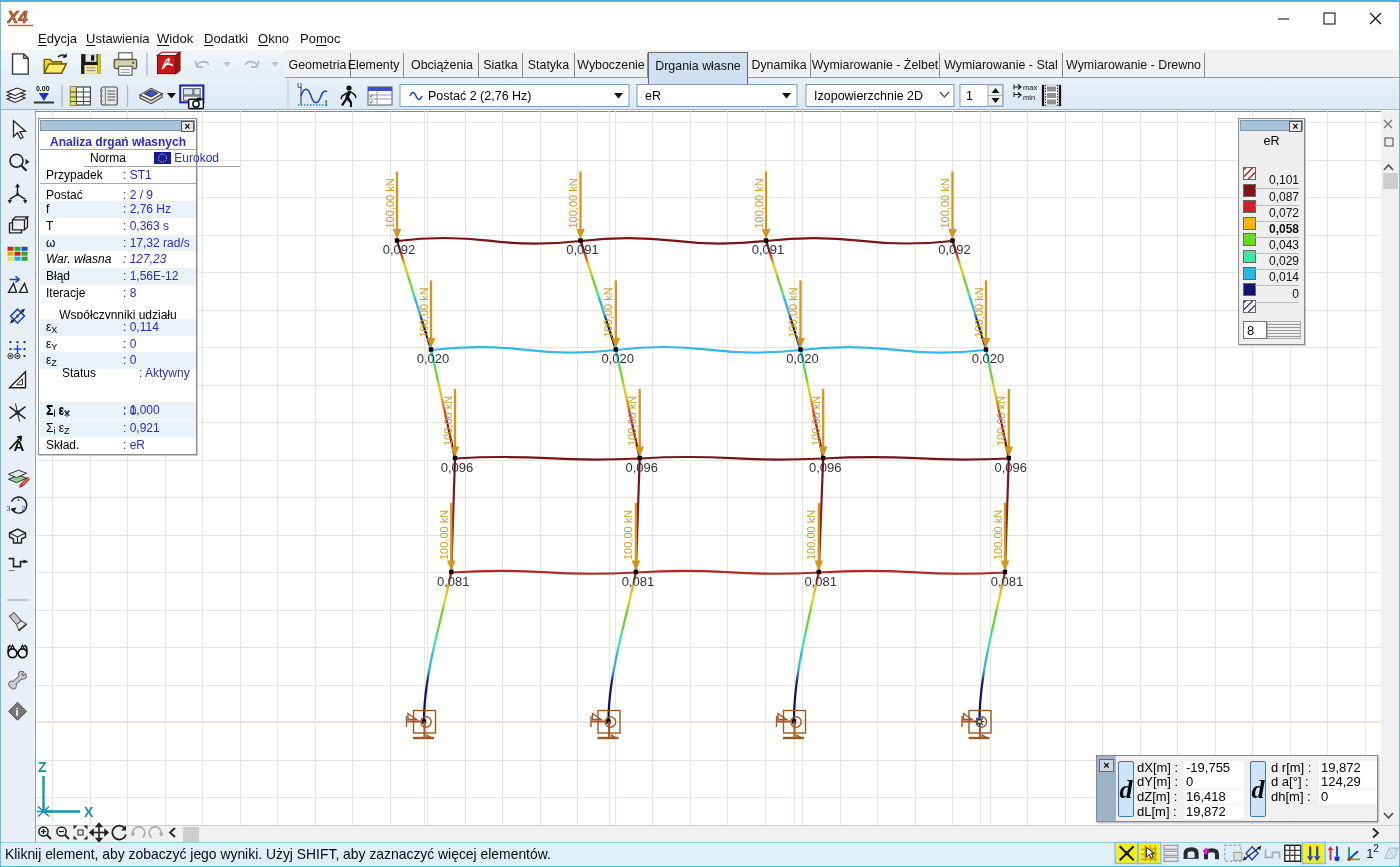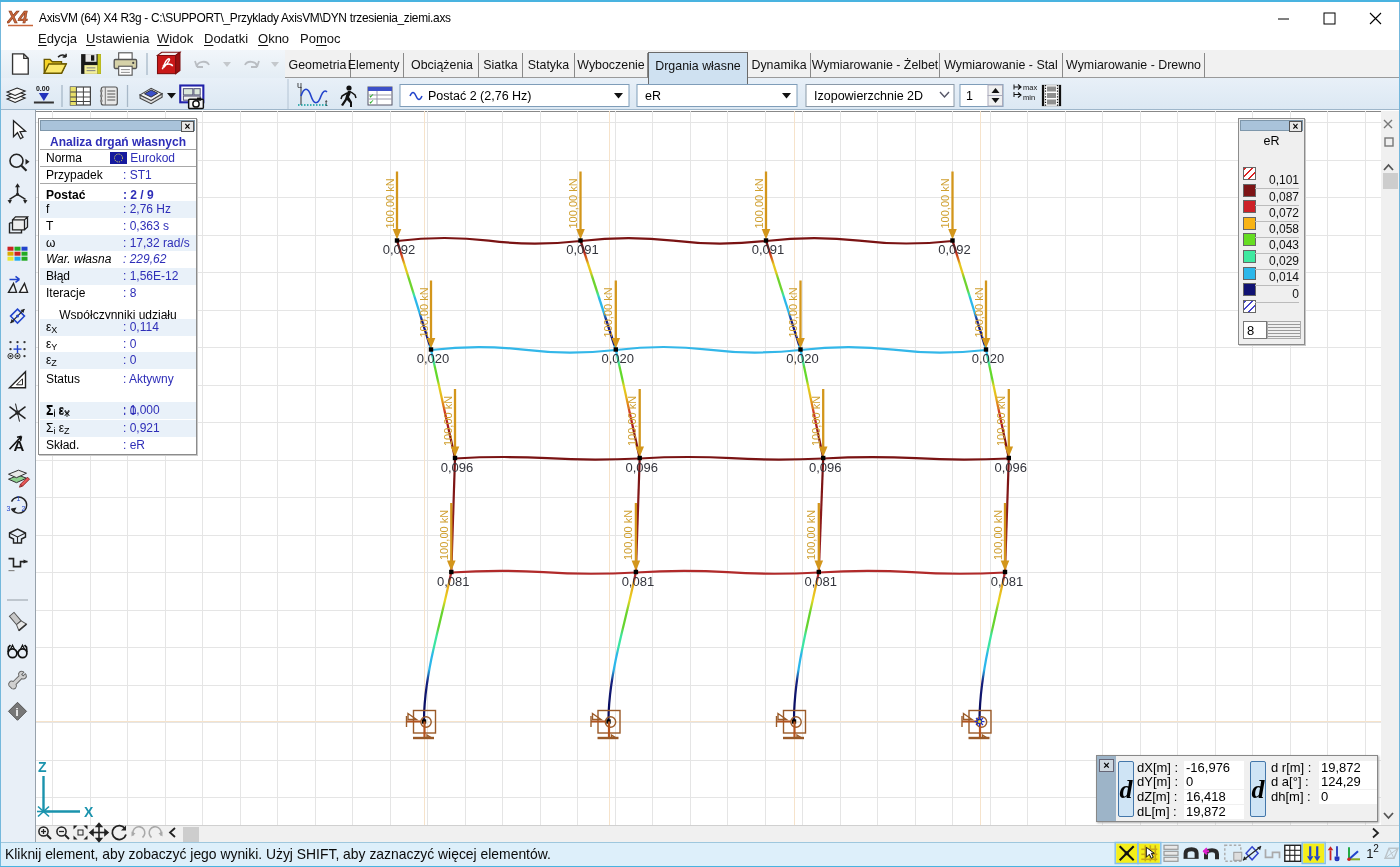--- a/index.html
+++ b/index.html
@@ -57,21 +57,20 @@
   text { font-family:"Liberation Sans", sans-serif; }
 </style>
 </head>
 <body>
 <div id="topstrip" class="abs"></div>
 <div id="titlebar" class="abs">
   <svg class="abs" style="left:7px;top:6px" width="28" height="19" viewBox="0 0 28 19">
     <text x="0" y="15" font-size="17" font-weight="bold" font-style="italic" fill="#c8653a" stroke="#7a3010" stroke-width="0.5">X4</text>
     <line x1="1" y1="17.5" x2="26" y2="17.5" stroke="#c8653a" stroke-width="1.5"></line>
   </svg>
-  <div id="title-text" class="abs">AxisVM (64) X4 R3g - C:\SUPPORT\_Przyklady AxisVM\DYN trzesienia_ziemi.axs</div>
   <div class="capbtn abs" style="left:1260px;"><svg width="46" height="28">
         <line x1="18" y1="15" x2="29" y2="15" stroke="#000" stroke-width="1"></line>
       </svg></div>
   <div class="capbtn abs" style="left:1306px;"><svg width="46" height="28">
         <rect x="18" y="9" width="11" height="11" fill="none" stroke="#000" stroke-width="1"></rect>
       </svg></div>
   <div class="capbtn abs" style="left:1352px;"><svg width="46" height="28">
         <path d="M18 9 L29 20 M29 9 L18 20" stroke="#000" stroke-width="1.1"></path>
       </svg></div>
 </div>
@@ -382,50 +381,50 @@
       <line x1="976.0" y1="725.0" x2="983.0" y2="718.0"></line>
     </g>
 <circle cx="979.5" cy="721.5" r="1.6" fill="#e8d820"></circle>
 </svg>
 
 <div id="ipanel" class="abs">
   <div class="tbar">
       <div class="xbtn">×</div>
     </div>
   <div class="irow c bline" style="top:14.6px;font-weight:bold;">Analiza drgań własnych</div>
-  <div class="irow bline" style="top:31.4px;">
+  <div class="irow bline" style="top:31.4px;margin-left:44px;">
       <span class="lab">Norma</span>
       <span class="val" style="left:70px;"><svg width="17" height="12" style="vertical-align:-2px">
           <rect x="0" y="0" width="17" height="12" fill="#161a9e"></rect>
           <circle cx="8.5" cy="6" r="4" fill="none" stroke="#e8e458" stroke-width="1" stroke-dasharray="1.2 1.1"></circle>
         </svg> Eurokod</span>
     </div>
   <div class="irow bline" style="top:48.3px;">
       <span class="lab">Przypadek</span>
       <span class="val">: ST1</span>
     </div>
-  <div class="irow bline" style="top:68px;font-weight:bold;">
+  <div class="irow bline" style="top:68px;">
       <span class="lab">Postać</span>
       <span class="val">: 2 / 9</span>
     </div>
   <div class="irow shade" style="top:81.9px;">
       <span class="lab">f</span>
       <span class="val">: 2,76 Hz</span>
     </div>
   <div class="irow" style="top:98.8px;">
       <span class="lab">T</span>
       <span class="val">: 0,363 s</span>
     </div>
   <div class="irow shade" style="top:115.6px;">
       <span class="lab">ω</span>
       <span class="val">: 17,32 rad/s</span>
     </div>
   <div class="irow" style="top:132.4px;font-style:italic;">
       <span class="lab">War. własna</span>
-      <span class="val">: 229,62</span>
+      <span class="val">: 127,23</span>
     </div>
   <div class="irow shade" style="top:149.3px;">
       <span class="lab">Błąd</span>
       <span class="val">: 1,56E-12</span>
     </div>
   <div class="irow" style="top:166.1px;">
       <span class="lab">Iteracje</span>
       <span class="val">: 8</span>
     </div>
   <div class="irow c" style="top:188px;color:#000;">Współczynniki udziału</div>
@@ -434,21 +433,21 @@
       <span class="val">: 0,114</span>
     </div>
   <div class="irow" style="top:216.6px;">
       <span class="lab">ε<sub>Y</sub></span>
       <span class="val">: 0</span>
     </div>
   <div class="irow shade" style="top:233.4px;">
       <span class="lab">ε<sub>Z</sub></span>
       <span class="val">: 0</span>
     </div>
-  <div class="irow" style="top:252px;">
+  <div class="irow" style="top:246px;margin-left:16px;">
       <span class="lab">Status</span>
       <span class="val">: Aktywny</span>
     </div>
   <div class="irow shade" style="top:267.1px;margin-top:16px;">
       <span class="lab">Σ<sub>i</sub> ε<sub>X</sub></span>
       <span class="val">: 1,000</span>
     </div>
   <div class="irow" style="top:283.9px;">
       <span class="lab">Σ<sub>i</sub> ε<sub>Y</sub></span>
       <span class="val">: 0</span>
@@ -473,36 +472,36 @@
   <div class="sw" style="top:81.2px;background:#cd2027;"></div>
   <div class="sw" style="top:97.8px;background:#f8b314;"></div>
   <div class="sw" style="top:114.4px;background:#66dd22;"></div>
   <div class="sw" style="top:131px;background:#3fe9a0;"></div>
   <div class="sw" style="top:147.6px;background:#2cb7ea;"></div>
   <div class="sw" style="top:164.2px;background:#101273;"></div>
   <div class="sw" style="top:180.8px;background:repeating-linear-gradient(135deg,#44c 0 2px,#fff 2px 5px);"></div>
   <div class="lv" style="top:54px;">0,101</div>
   <div class="lv" style="top:70.5px;">0,087</div>
   <div class="lv" style="top:86.5px;">0,072</div>
-  <div class="lv" style="top:102.6px;">0,058</div>
+  <div class="lv" style="top:102.6px;font-weight:bold;">0,058</div>
   <div class="lv" style="top:118.5px;">0,043</div>
   <div class="lv" style="top:134.7px;">0,029</div>
   <div class="lv" style="top:151px;">0,014</div>
   <div class="lv" style="top:167.5px;">0</div>
   <div class="abs" style="left:4px;top:202px;width:24px;height:18px;background:#fff;border:1px solid #777;font-size:13px;padding:1px 0 0 3px;color:#000">8</div>
   <div class="abs" style="left:28px;top:202px;width:34px;height:18px;background:repeating-linear-gradient(#efefef 0 2px,#999 2px 3px);border:1px solid #aaa;"></div>
 </div>
 
 <div id="coord" class="abs">
   <div class="grip"></div>
     <div class="xbtn">×</div>
   <div class="dbtn" style="left:21px;">d</div>
   <div class="dbtn" style="left:153px;">d</div>
   <div class="crow" style="left:40px;top:5px;">dX[m] :</div>
-    <div class="cval" style="left:87px;top:5px;width:60px;">-16,976</div>
+    <div class="cval" style="left:87px;top:5px;width:60px;">-19,755</div>
   <div class="crow" style="left:40px;top:19.4px;">dY[m] :</div>
     <div class="cval" style="left:87px;top:19.4px;width:60px;">0</div>
   <div class="crow" style="left:40px;top:33.6px;">dZ[m] :</div>
     <div class="cval" style="left:87px;top:33.6px;width:60px;">16,418</div>
   <div class="crow" style="left:40px;top:49.3px;">dL[m] :</div>
     <div class="cval" style="left:87px;top:49.3px;width:60px;">19,872</div>
   <div class="crow" style="left:174px;top:5px;">d r[m] :</div>
     <div class="cval" style="left:222px;top:5px;width:58px;">19,872</div>
   <div class="crow" style="left:174px;top:19.4px;">d a[°] :</div>
     <div class="cval" style="left:222px;top:19.4px;width:58px;">124,29</div>

